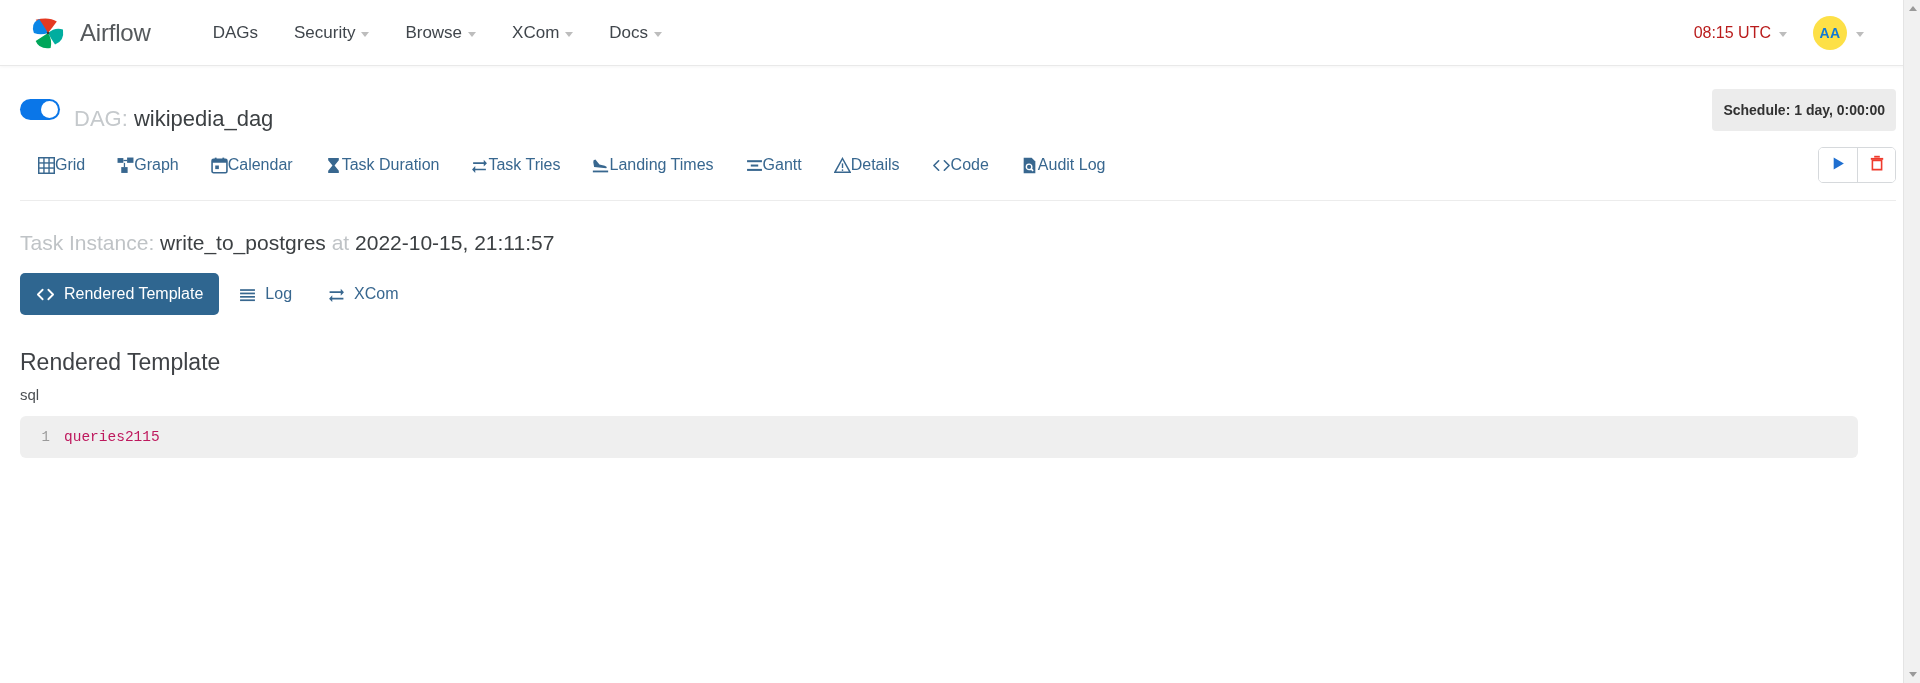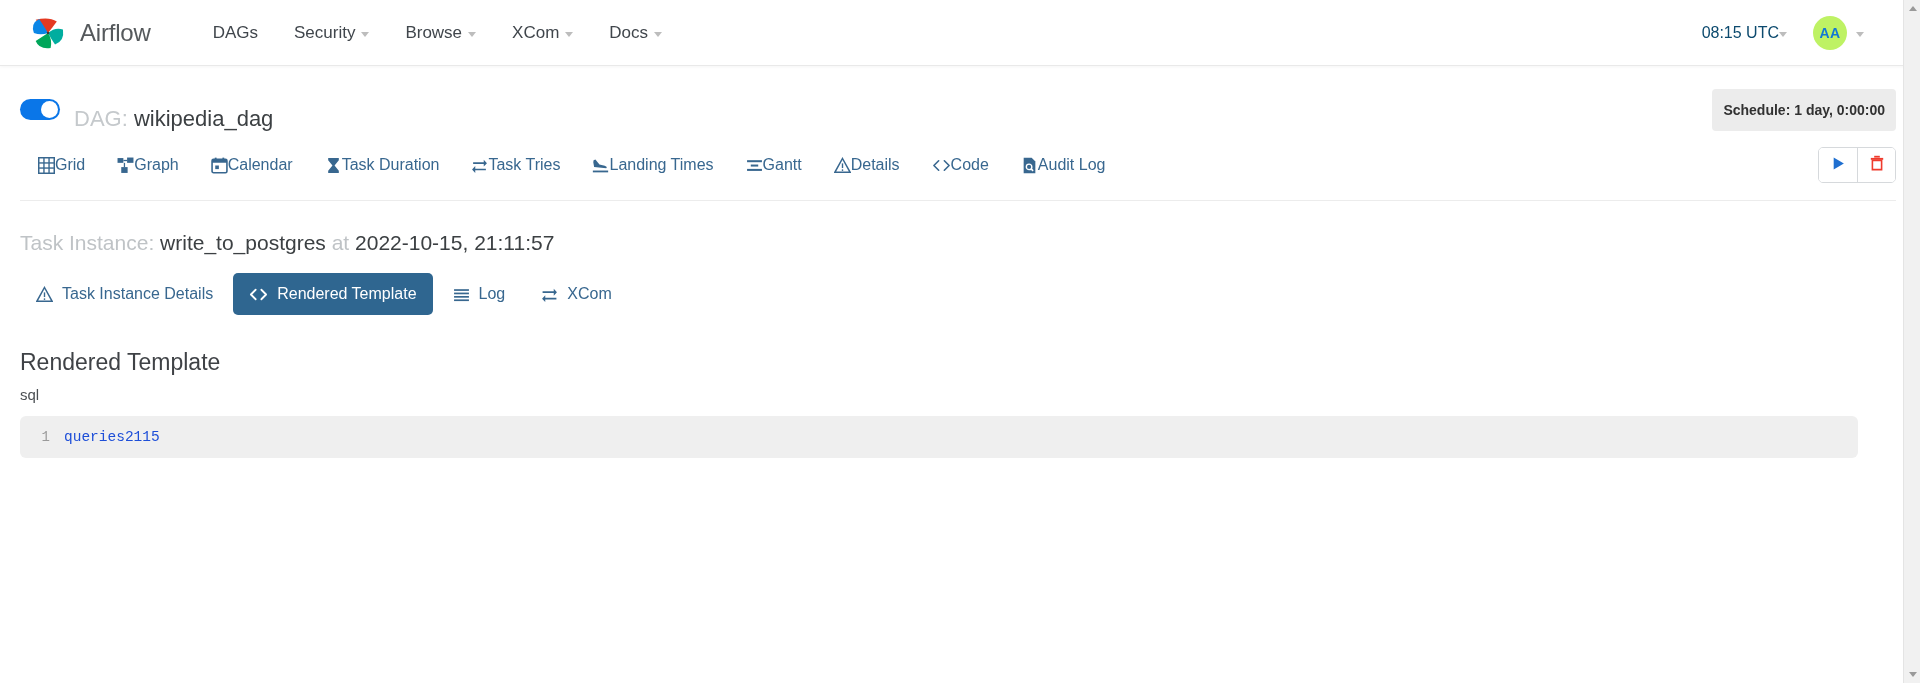--- a/index.html
+++ b/index.html
@@ -36,25 +36,25 @@
   .caret {
     width: 0; height: 0;
     border-left: 4.5px solid transparent;
     border-right: 4.5px solid transparent;
     border-top: 5px solid #bdbdbd;
     display: inline-block;
     margin-top: 3px;
   }
 
   .nav-right { margin-left: auto; display: flex; align-items: center; gap: 26px; padding-right: 34px; }
-  .clock { font-size: 16px; color: #0c4a6e; display:flex; align-items:center; cursor:pointer; }
+  .clock { font-size: 16px; color: #b91c1c; display:flex; align-items:center; gap: 8px; cursor:pointer; }
   .avatar-wrap { display:flex; align-items:center; gap: 9px; cursor:pointer; }
   .avatar {
     width: 34px; height: 34px; border-radius: 50%;
-    background: #bef264; color: #1178d4;
+    background: #fde047; color: #1178d4;
     font-size: 14px; font-weight: bold;
     display: flex; align-items: center; justify-content: center;
     letter-spacing: 0.3px;
     text-align: right;
   }
 
   
   .dag-header {
     display: flex; align-items: center;
     padding: 22px 24px 0 20px;
@@ -146,21 +146,21 @@
     min-height: 42px;
   }
   .gutter {
     width: 44px; text-align: right; padding-right: 14px;
     font-family: "Liberation Mono", monospace;
     font-size: 14px; color: #9a9a9a; user-select: none;
     line-height: 20px;
   }
   .codetext {
     font-family: "Liberation Mono", monospace;
-    font-size: 14.5px; color: #1d4ed8; line-height: 20px;
+    font-size: 14.5px; color: #be185d; line-height: 20px;
     white-space: pre;
   }
 
   
   .scrollbar {
     position: absolute; top: 0; right: 0;
     width: 17px; height: 683px;
     background: #f1f1f1; border-left: 1px solid #e4e4e4;
   }
   .sb-arrow {
@@ -378,30 +378,20 @@
 
   <div class="ti-header">
     <span class="muted">Task Instance:</span>
     <span class="strong">write_to_postgres</span>
     <span class="muted">at</span>
     <span class="strong">2022-10-15, 21:11:57</span>
   </div>
 
   <div class="ti-tabs">
 
-    <div class="titab">
-      <span>
-        <svg width="17" height="17" viewBox="0 0 16 16">
-          <path d="M8 1.4 L15.2 14.4 H0.8 Z" fill="none" stroke="#38678f" stroke-width="1.4"></path>
-          <line x1="8" y1="6" x2="8" y2="10.4" stroke="#38678f" stroke-width="1.3"></line>
-          <circle cx="8" cy="12.3" r="0.8" fill="#38678f"></circle>
-        </svg>
-      </span>
-      <span>Task Instance Details</span>
-    </div>
 
     <div class="titab active">
       <span>
         <svg width="19" height="17" viewBox="0 0 20 16">
           <polyline points="7,3 2,8 7,13" fill="none" stroke="#ffffff" stroke-width="1.9" stroke-linecap="round" stroke-linejoin="round"></polyline>
           <polyline points="13,3 18,8 13,13" fill="none" stroke="#ffffff" stroke-width="1.9" stroke-linecap="round" stroke-linejoin="round"></polyline>
         </svg>
       </span>
       <span>Rendered Template</span>
     </div>

